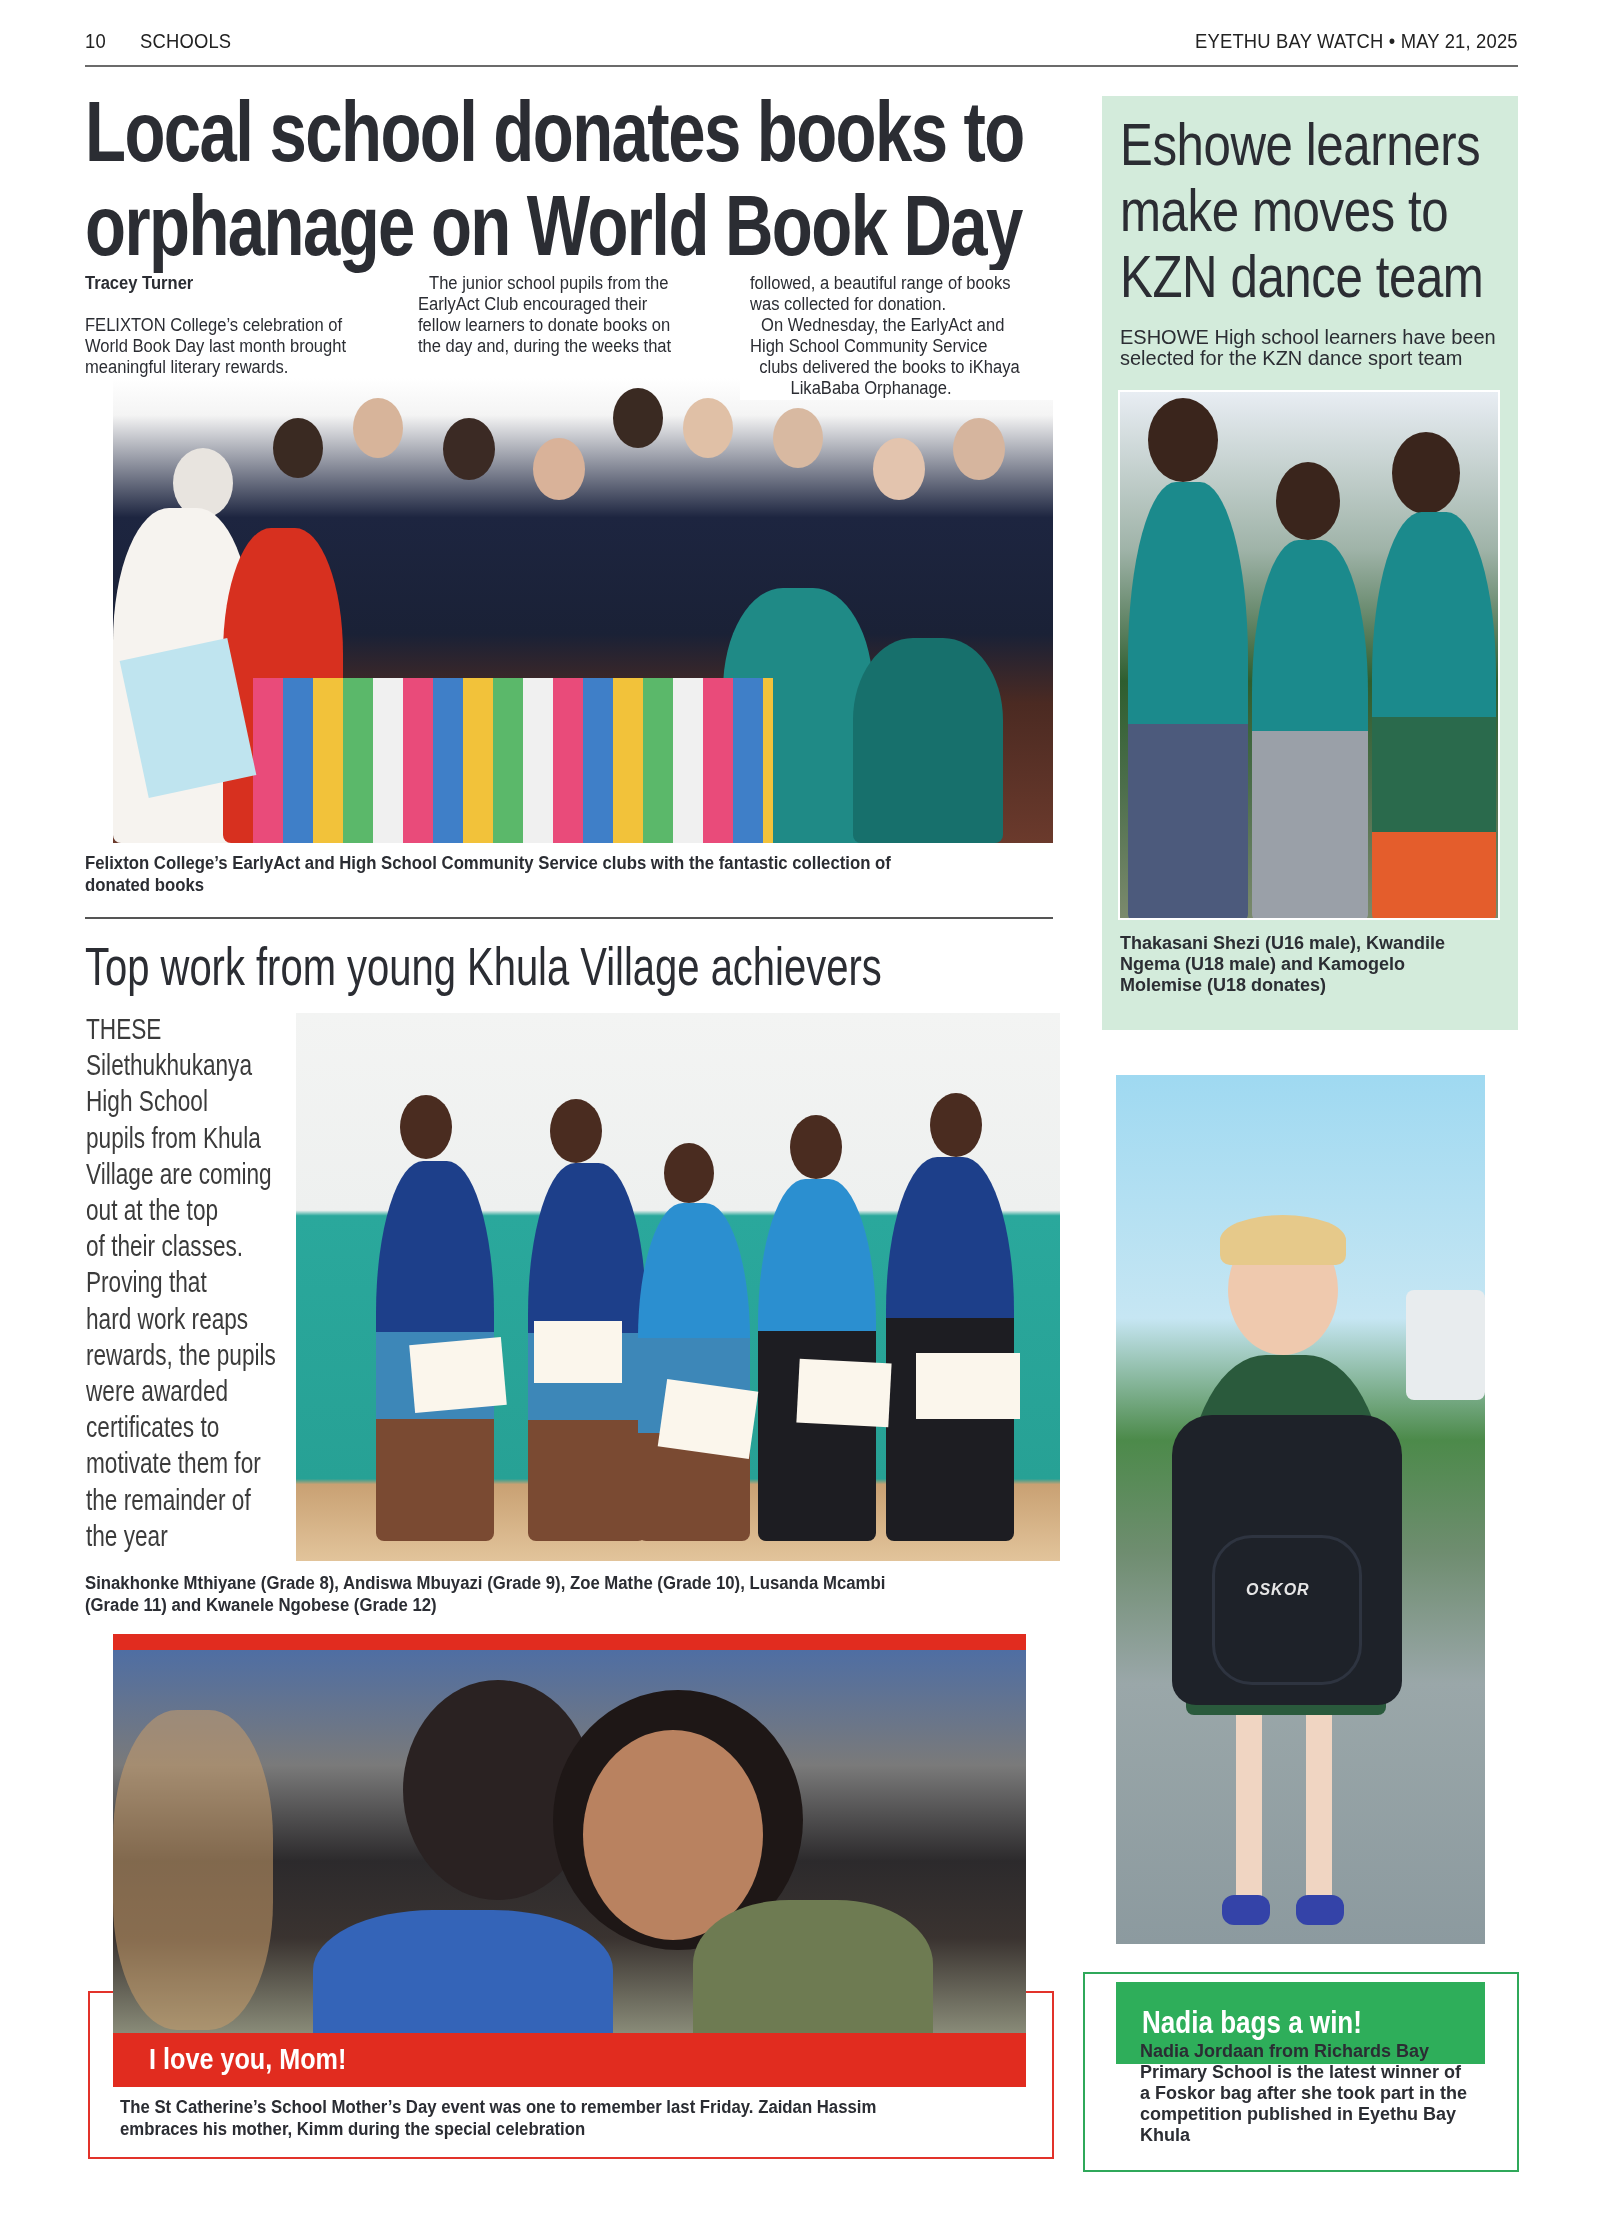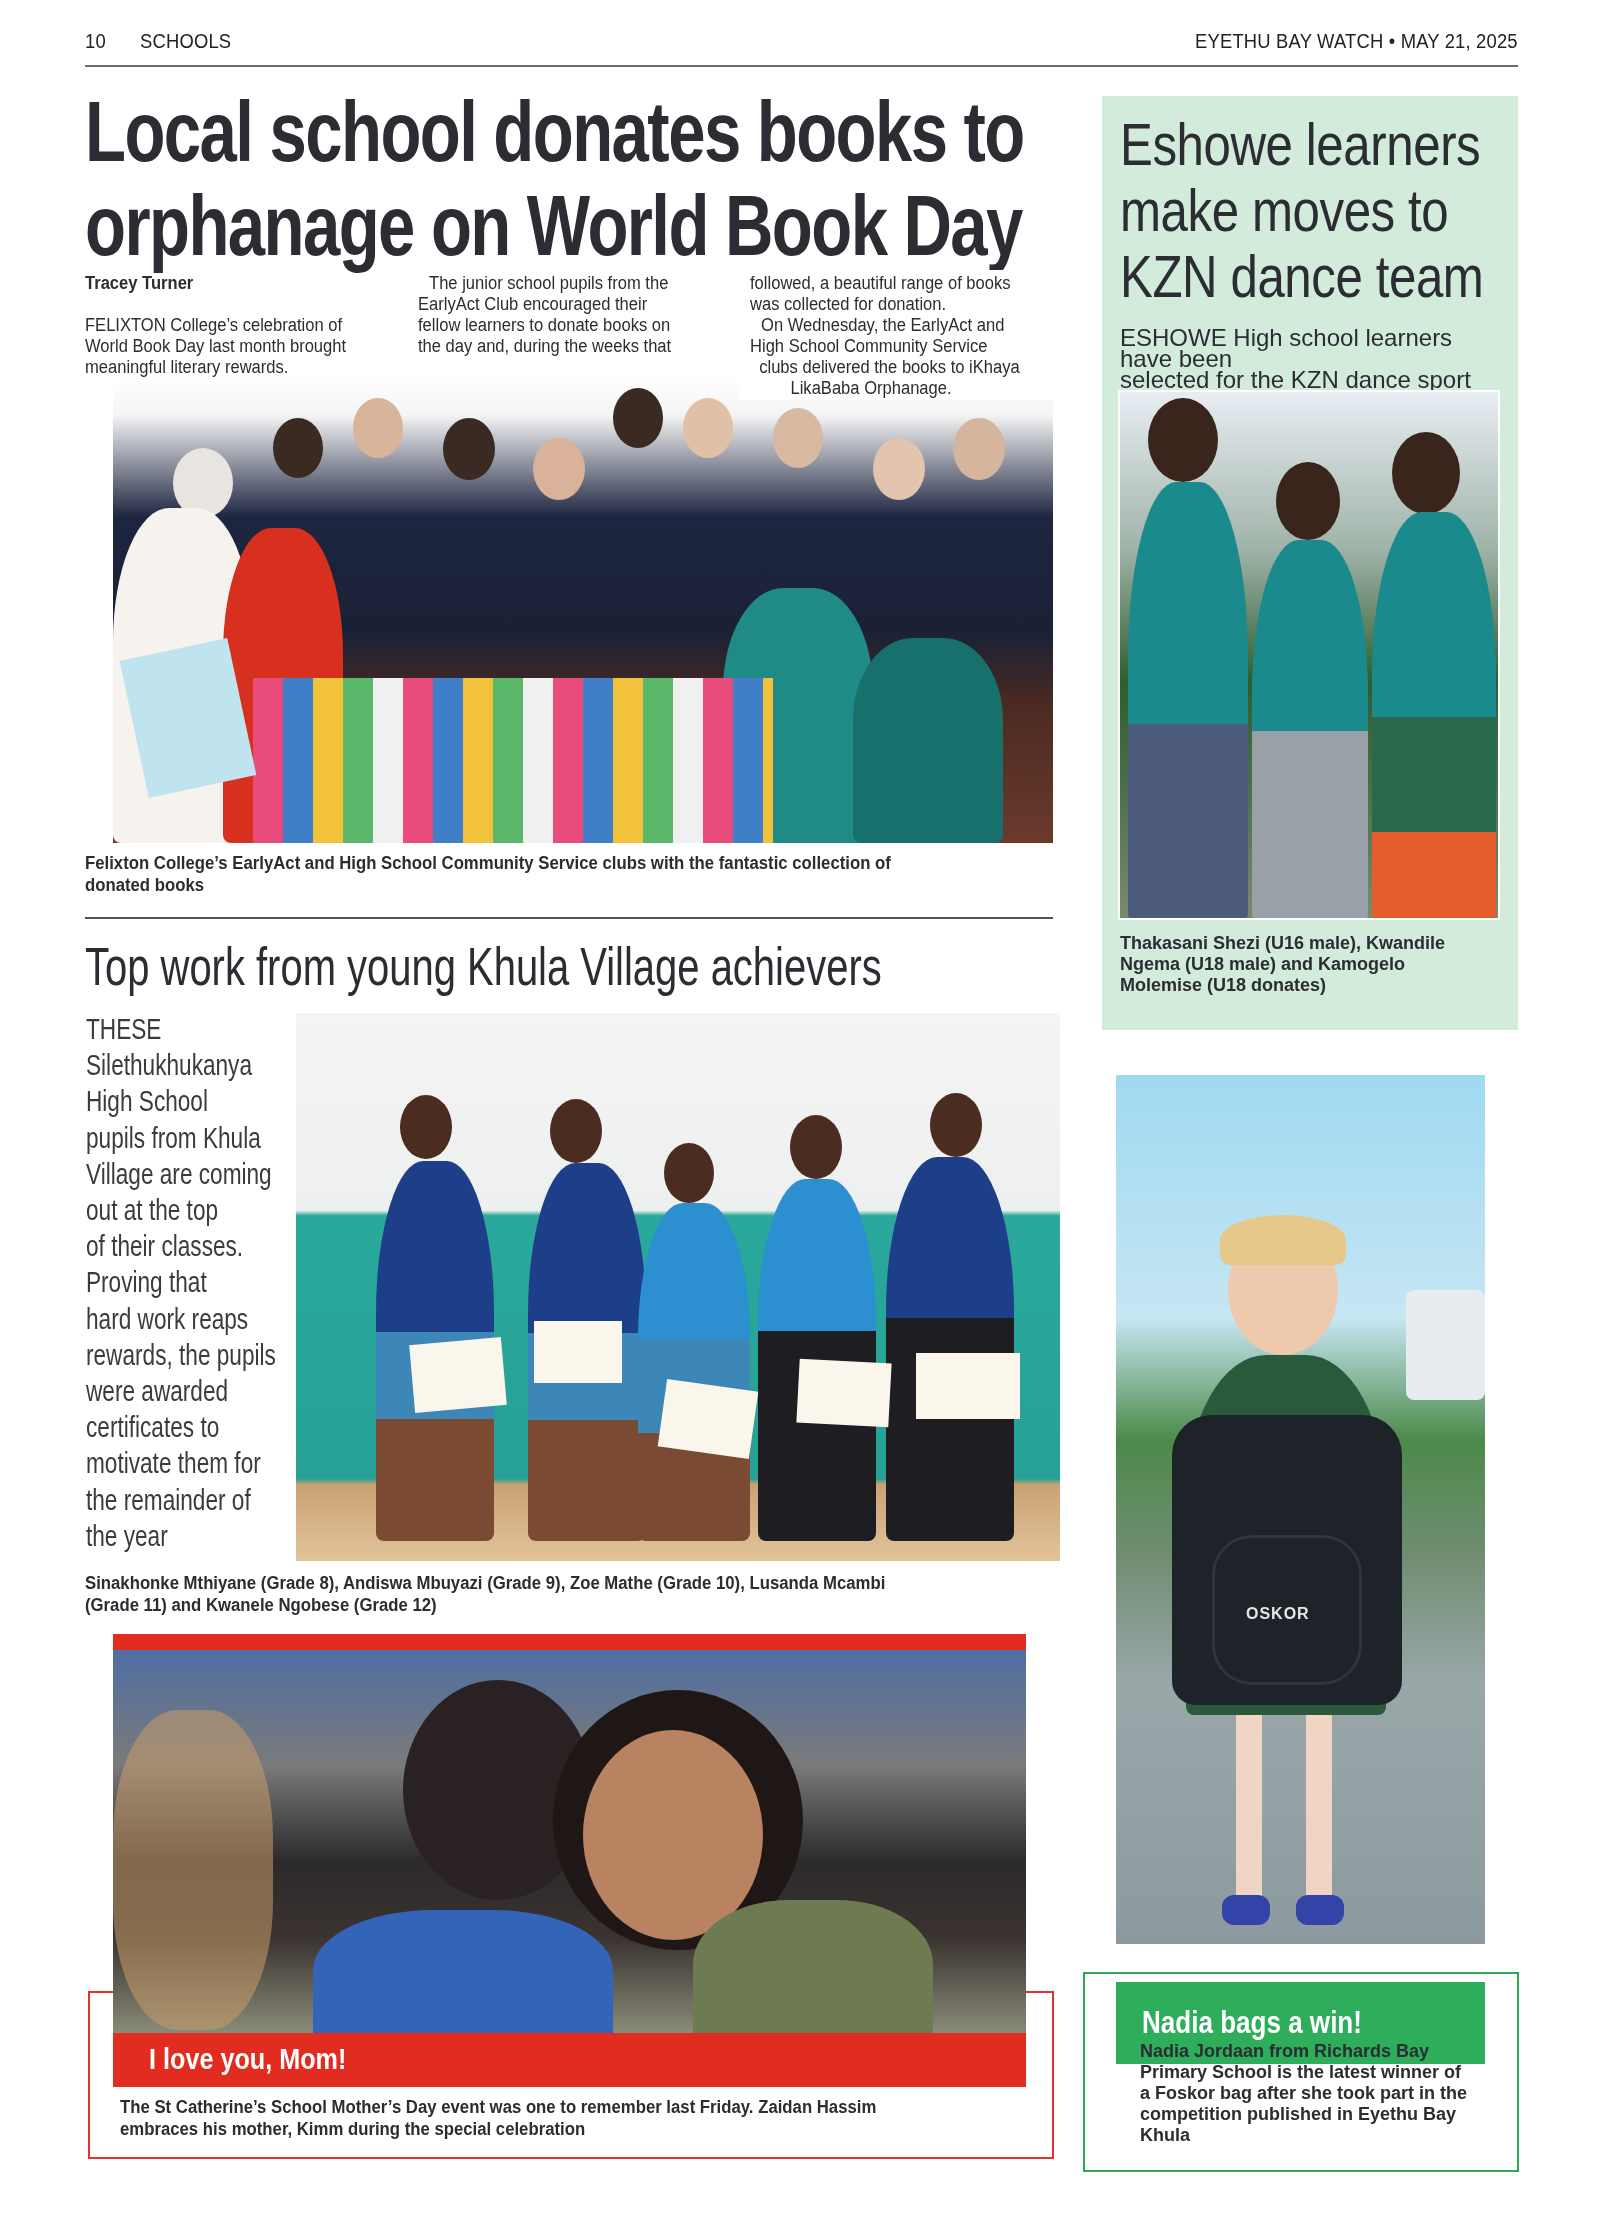--- a/index.html
+++ b/index.html
@@ -26,21 +26,21 @@
   .ph2 { background: linear-gradient(180deg, #f3f4f3 0%, #eef0ef 36%, #2aa89c 37%, #27a195 85%, #c9a173 86%, #e2c49b 100%); }
   .ph3 { background: linear-gradient(180deg, #e8edf3 0%, #9fb3a8 30%, #2e5e2f 55%, #4c6e4b 75%, #7b8a6d 100%); }
   .ph4 { background: linear-gradient(180deg, #9fd9f1 0%, #c6e6f3 28%, #4c8a4a 42%, #6f8d70 55%, #9aa7a9 70%, #8c9a9f 100%); }
   .ph5 { background: linear-gradient(180deg, #4f6ea3 0%, #7a7a7a 30%, #2c2a2c 55%, #3a3330 75%, #8a8c79 100%); }
   .figure { position: absolute; border-radius: 40% 40% 8px 8px; }
   .head { position: absolute; border-radius: 50%; }
 
   
   .greenbox { background: #d3ebdb; }
   .h2 { font-size: 60px; line-height: 66px; color: #2b2d33; letter-spacing: -0.5px; transform: scaleX(0.82); transform-origin: left top; white-space: nowrap; }
-  .standfirst { font-size: 24px; line-height: 21px; color: #2b2d33; }
+  .standfirst { font-size: 20px; line-height: 21px; color: #2b2d33; }
   .gcap { font-weight: bold; font-size: 18px; line-height: 21px; color: #2b2d33; }
 
   .h3 { font-size: 54px; line-height: 60px; color: #2b2d33; font-weight: normal; white-space: nowrap; transform: scaleX(0.74); transform-origin: left top; }
   .lede { font-size: 29px; line-height: 36.2px; color: #3b3b3b; transform: scaleX(0.78); transform-origin: left top; width: 250px; }
 
   .redline { border: 2px solid #e2322a; }
   .redbar { background: #e12c1f; }
   .red-title { color: #ffffff; font-weight: bold; font-size: 30px; line-height: 52px; transform: scaleX(0.84); transform-origin: left top; white-space: nowrap; }
 
   .greenline { border: 2px solid #2fa85a; }
@@ -200,21 +200,21 @@
 
 <div class="abs greenline" style="left:1083px; top:1972px; width:436px; height:200px;"></div>
 <div class="abs greenbar" style="left:1116px; top:1056px; width:369px; height:19px;"></div>
 <div class="abs photo ph4" style="left:1116px; top:1075px; width:369px; height:869px;">
   <div class="abs" style="left:290px; top:215px; width:79px; height:110px; background:#e8ecee; border-radius:8px;"></div>
   <div class="head" style="left:112px; top:150px; width:110px; height:130px; background:#efc9ae;"></div>
   <div class="abs" style="left:104px; top:140px; width:126px; height:50px; background:#e6c98a; border-radius:50% 50% 10px 10px;"></div>
   <div class="figure" style="left:70px; top:280px; width:200px; height:360px; background:#2a5a3c;"></div>
   <div class="abs" style="left:56px; top:340px; width:230px; height:290px; background:#1e2229; border-radius:40px 40px 24px 24px;"></div>
   <div class="abs" style="left:96px; top:460px; width:150px; height:150px; border:3px solid #2e3440; border-radius:40px;"></div>
-  <div class="abs bagtext" style="left:130px; top:530px;">OSKOR</div>
+  <div class="abs bagtext" style="left:130px; top:506px;font-style:italic;">OSKOR</div>
   <div class="abs" style="left:120px; top:640px; width:26px; height:190px; background:#f0d5c2;"></div>
   <div class="abs" style="left:190px; top:640px; width:26px; height:190px; background:#f0d5c2;"></div>
   <div class="abs" style="left:106px; top:820px; width:48px; height:30px; background:#3443a8; border-radius:12px;"></div>
   <div class="abs" style="left:180px; top:820px; width:48px; height:30px; background:#3443a8; border-radius:12px;"></div>
 </div>
 <div class="abs greenbar" style="left:1116px; top:1941px; width:369px; height:82px;">
   <div class="green-title" style="margin-left:26px; margin-top:11px;">Nadia bags a win!</div>
 </div>
 <div class="abs gcap" style="left:1140px; top:2041px; width:360px;">
   <div>Nadia Jordaan from Richards Bay</div>

